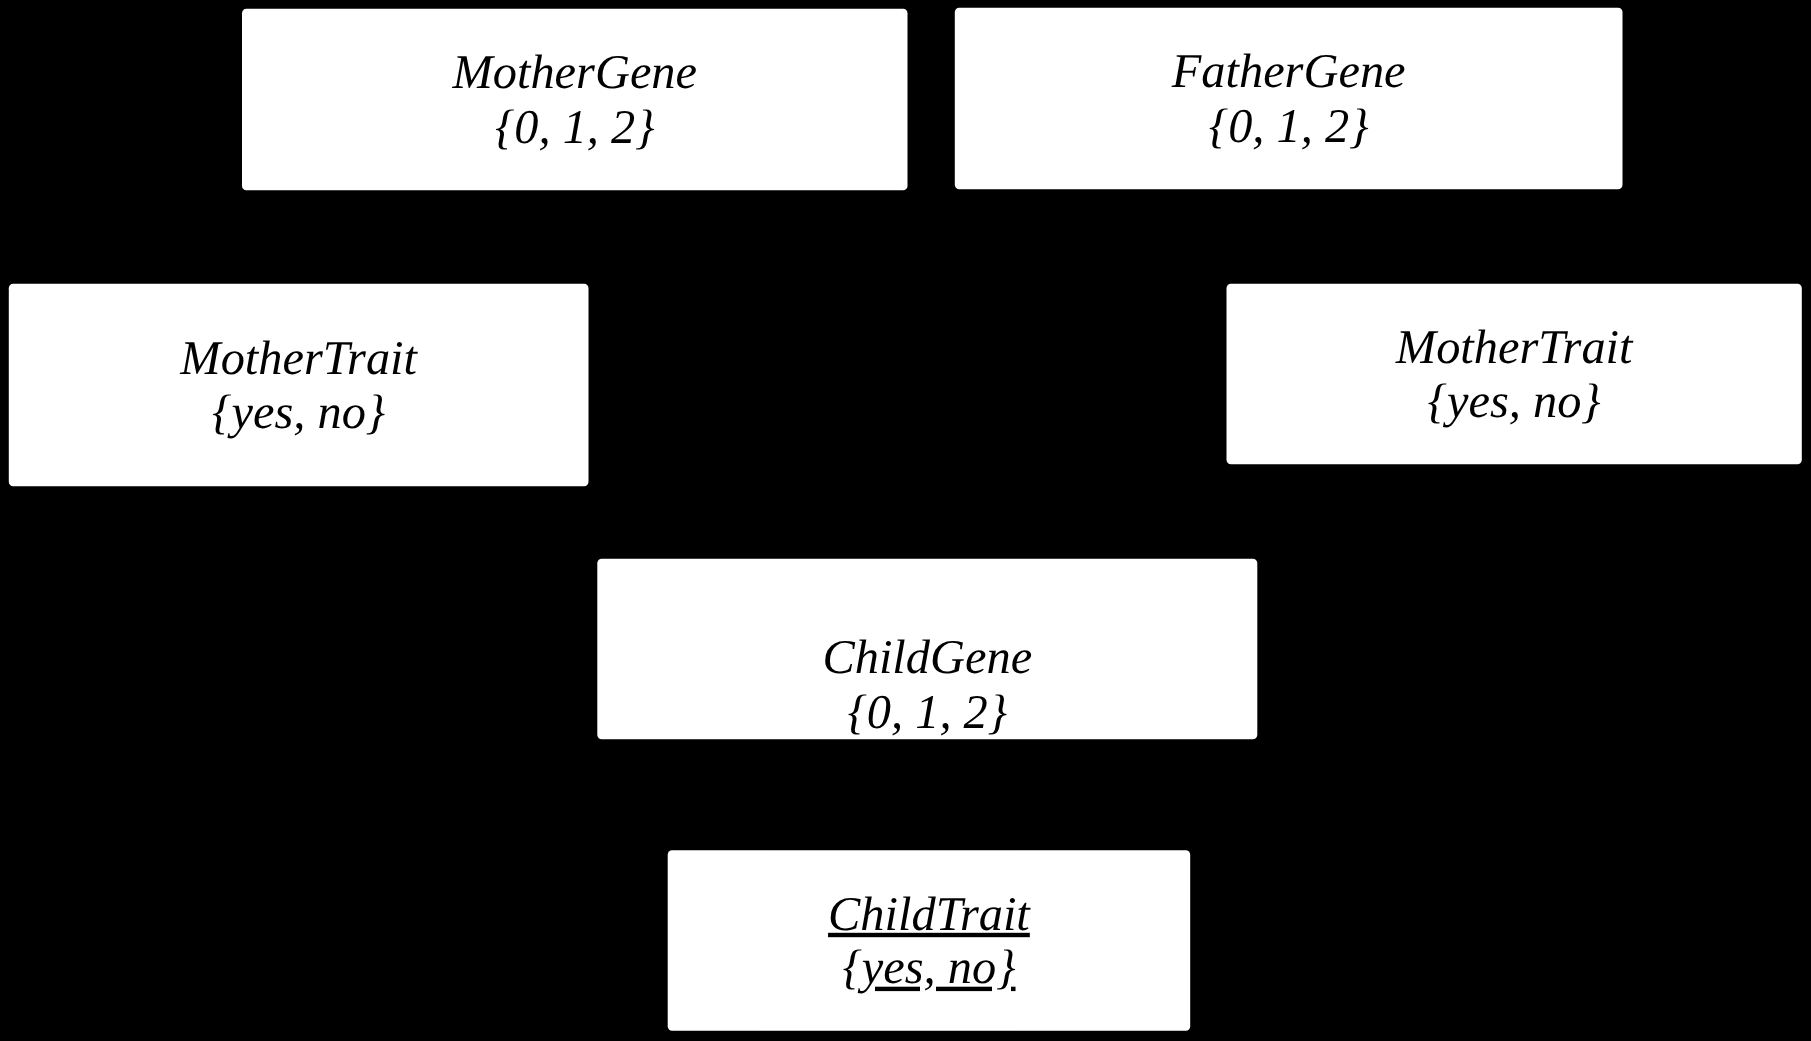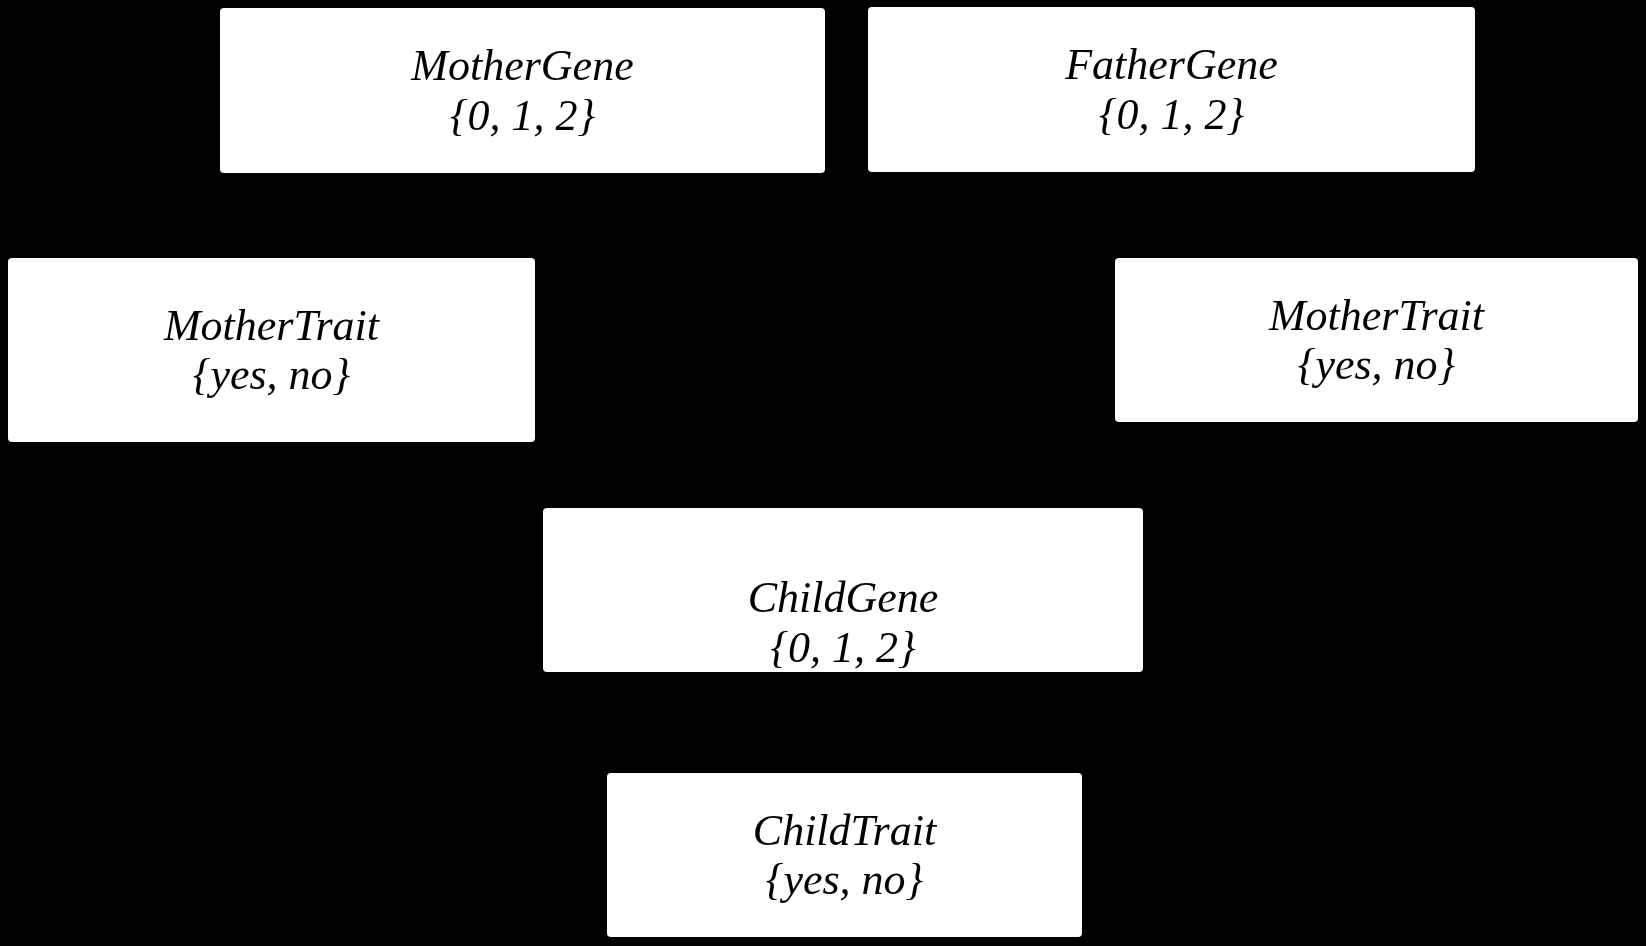--- a/index.html
+++ b/index.html
@@ -33,21 +33,21 @@
   .node .node-values {
     white-space: nowrap;
     pointer-events: none;
   }
   
   #node-mother-gene  { left: 220px;  top: 8px;   width: 605px; height: 165px; }
   #node-father-gene  { left: 868px;  top: 7px;   width: 607px; height: 165px; }
   #node-mother-trait { left: 8px;    top: 258px; width: 527px; height: 184px; }
   #node-father-trait { left: 1115px; top: 258px; width: 523px; height: 164px; }
   #node-child-gene   { left: 543px;  top: 508px; width: 600px; height: 164px; justify-content: flex-end; }
-  #node-child-trait  { left: 607px;  top: 773px; width: 475px; height: 164px; }
+  #node-child-trait  { left: 607px;  top: 773px; width: 475px; height: 164px; text-decoration: underline; }
 </style>
 </head>
 <body>
 
 <div class="canvas">
 
   <div class="node" id="node-mother-gene">
     <div class="node-label">MotherGene</div>
     <div class="node-values">{0, 1, 2}</div>
   </div>

